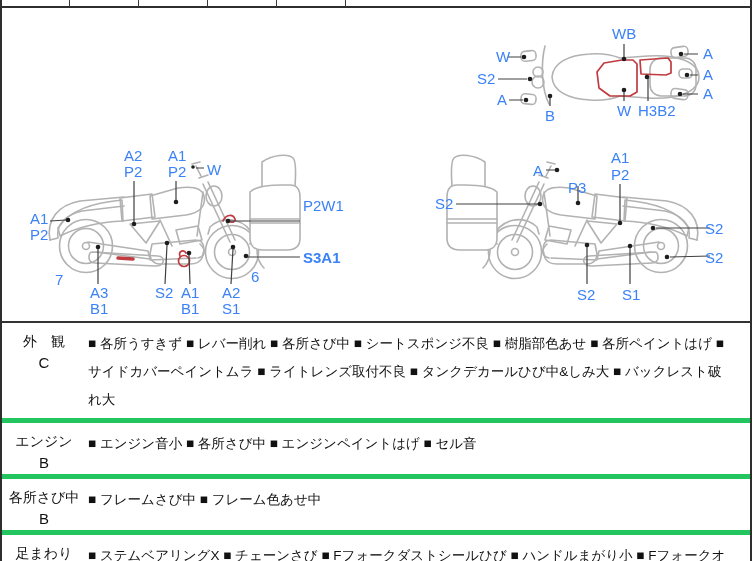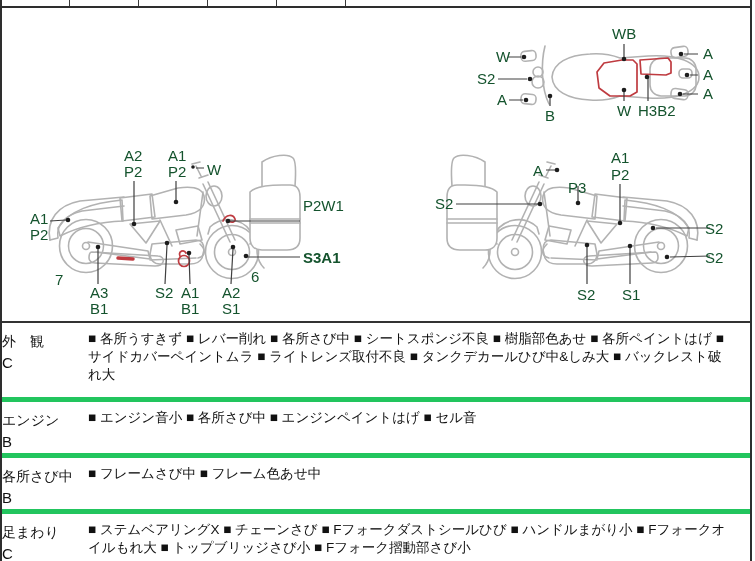--- a/index.html
+++ b/index.html
@@ -6,31 +6,31 @@
   .screen{position:relative;width:755px;height:561px;background:#fff;overflow:hidden;
           font-family:"Liberation Sans","DejaVu Sans",sans-serif;color:#111;}
   
   .outer-left{position:absolute;left:0;top:0;width:2px;height:561px;background:#2e2e2e;}
   .outer-right{position:absolute;left:750px;top:0;width:2px;height:561px;background:#2e2e2e;}
   .topline{position:absolute;left:0;top:6px;width:752px;height:2px;background:#2e2e2e;}
   .vline{position:absolute;top:0;width:1px;height:7px;background:#3a3a3a;}
   
   .art{position:absolute;left:0;top:0;pointer-events:none;}
   .labels{position:absolute;left:0;top:0;width:755px;height:561px;pointer-events:none;}
-  .dlabel{position:absolute;font-size:15px;line-height:16px;color:#14532d;white-space:nowrap;}
+  .dlabel{position:absolute;font-size:15px;line-height:16px;color:#3b82f6;white-space:nowrap;}
   
   .ctable{position:absolute;left:2px;top:321px;width:748px;}
   .crow{display:flex;border-top:5px solid #22c55e;}
   .crow:nth-child(1){border-top:2px solid #333;min-height:74px;}
   .crow:nth-child(2){min-height:41px;}
   .crow:nth-child(3){min-height:42px;}
   .crow:nth-child(4){min-height:78px;}
-  .cat{width:84px;flex:0 0 84px;text-align:left;padding-top:7px;font-size:14px;line-height:22px;}
+  .cat{width:84px;flex:0 0 84px;text-align:center;padding-top:7px;font-size:14px;line-height:22px;}
   .cat .grade{font-size:15px;}
-  .defects{flex:1;padding:7px 16px 4px 2px;font-size:13.5px;line-height:18px;}
+  .defects{flex:1;padding:7px 16px 4px 2px;font-size:13.5px;line-height:28px;}
 </style>
 </head>
 <body>
 
 <div class="screen">
 
   <div>
     <div class="vline" style="left:0px"></div>
     <div class="vline" style="left:69px"></div>
     <div class="vline" style="left:138px"></div>

